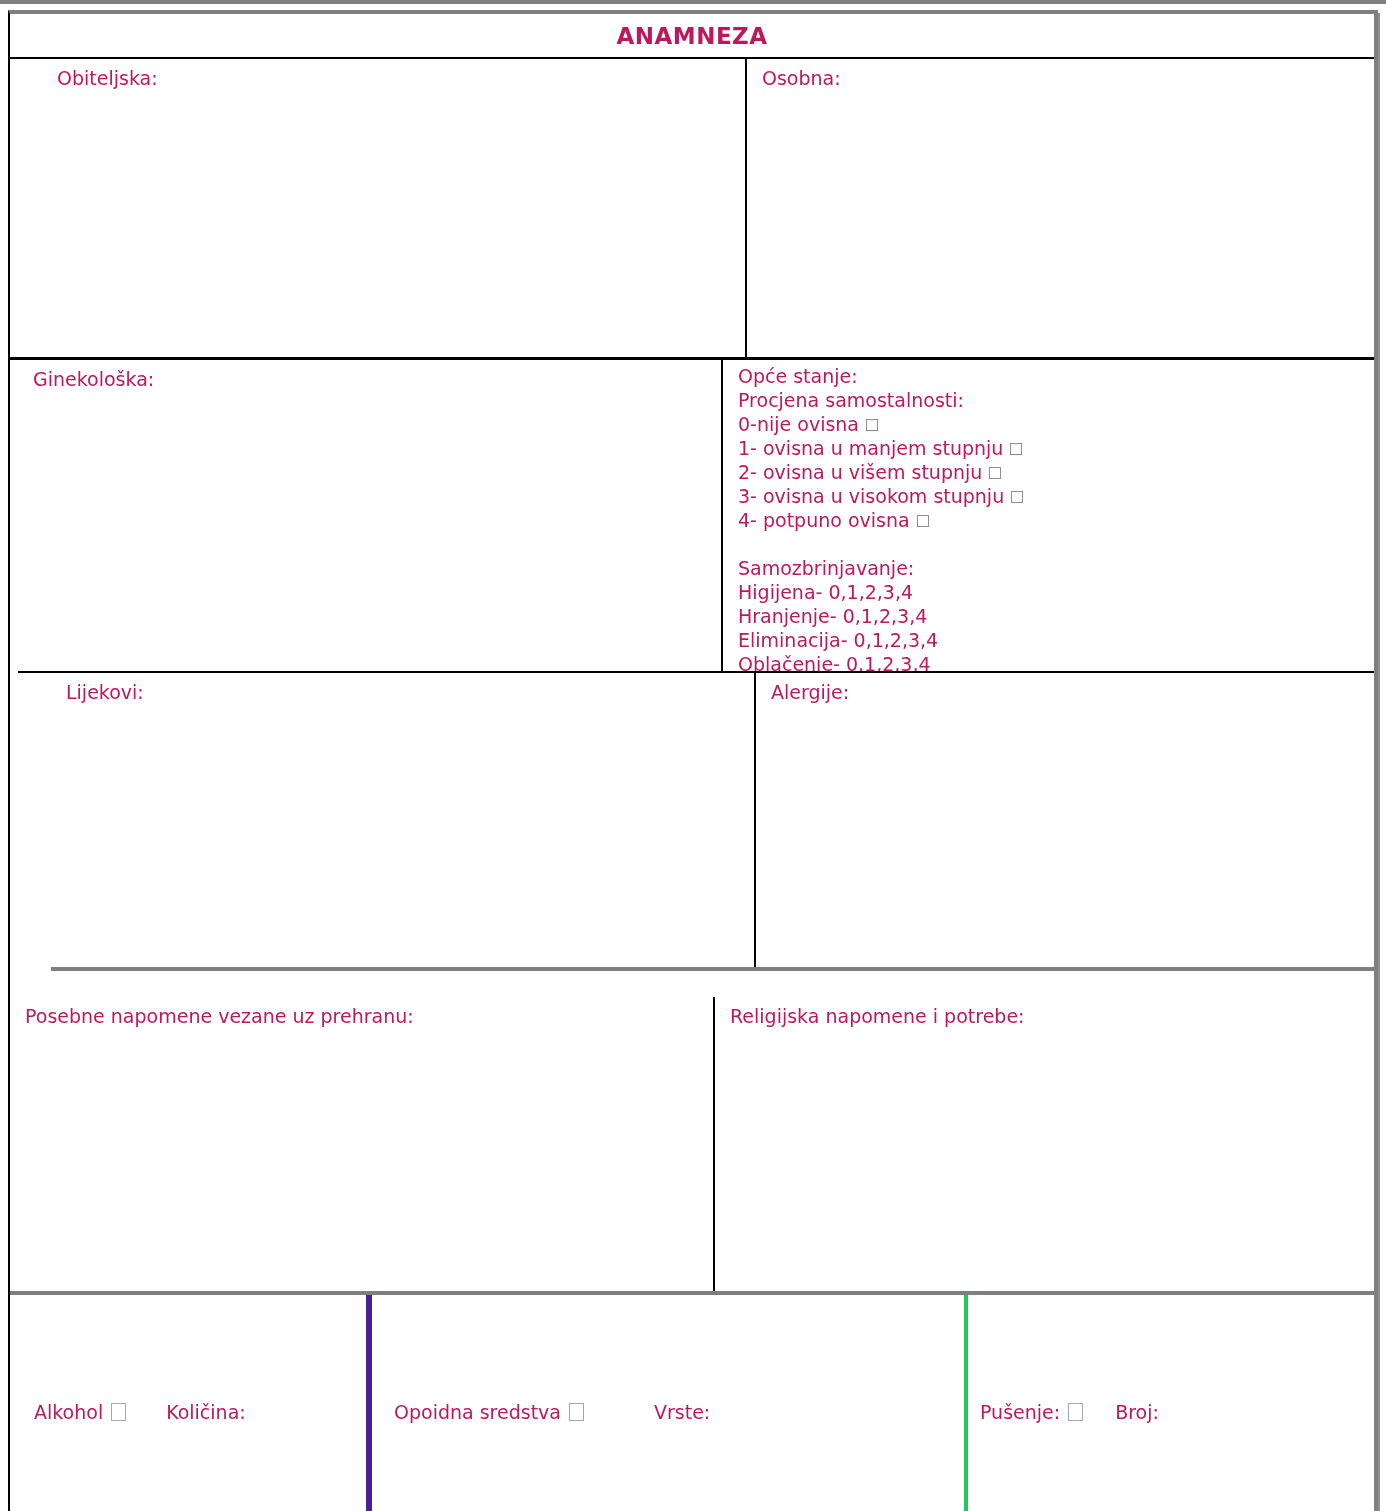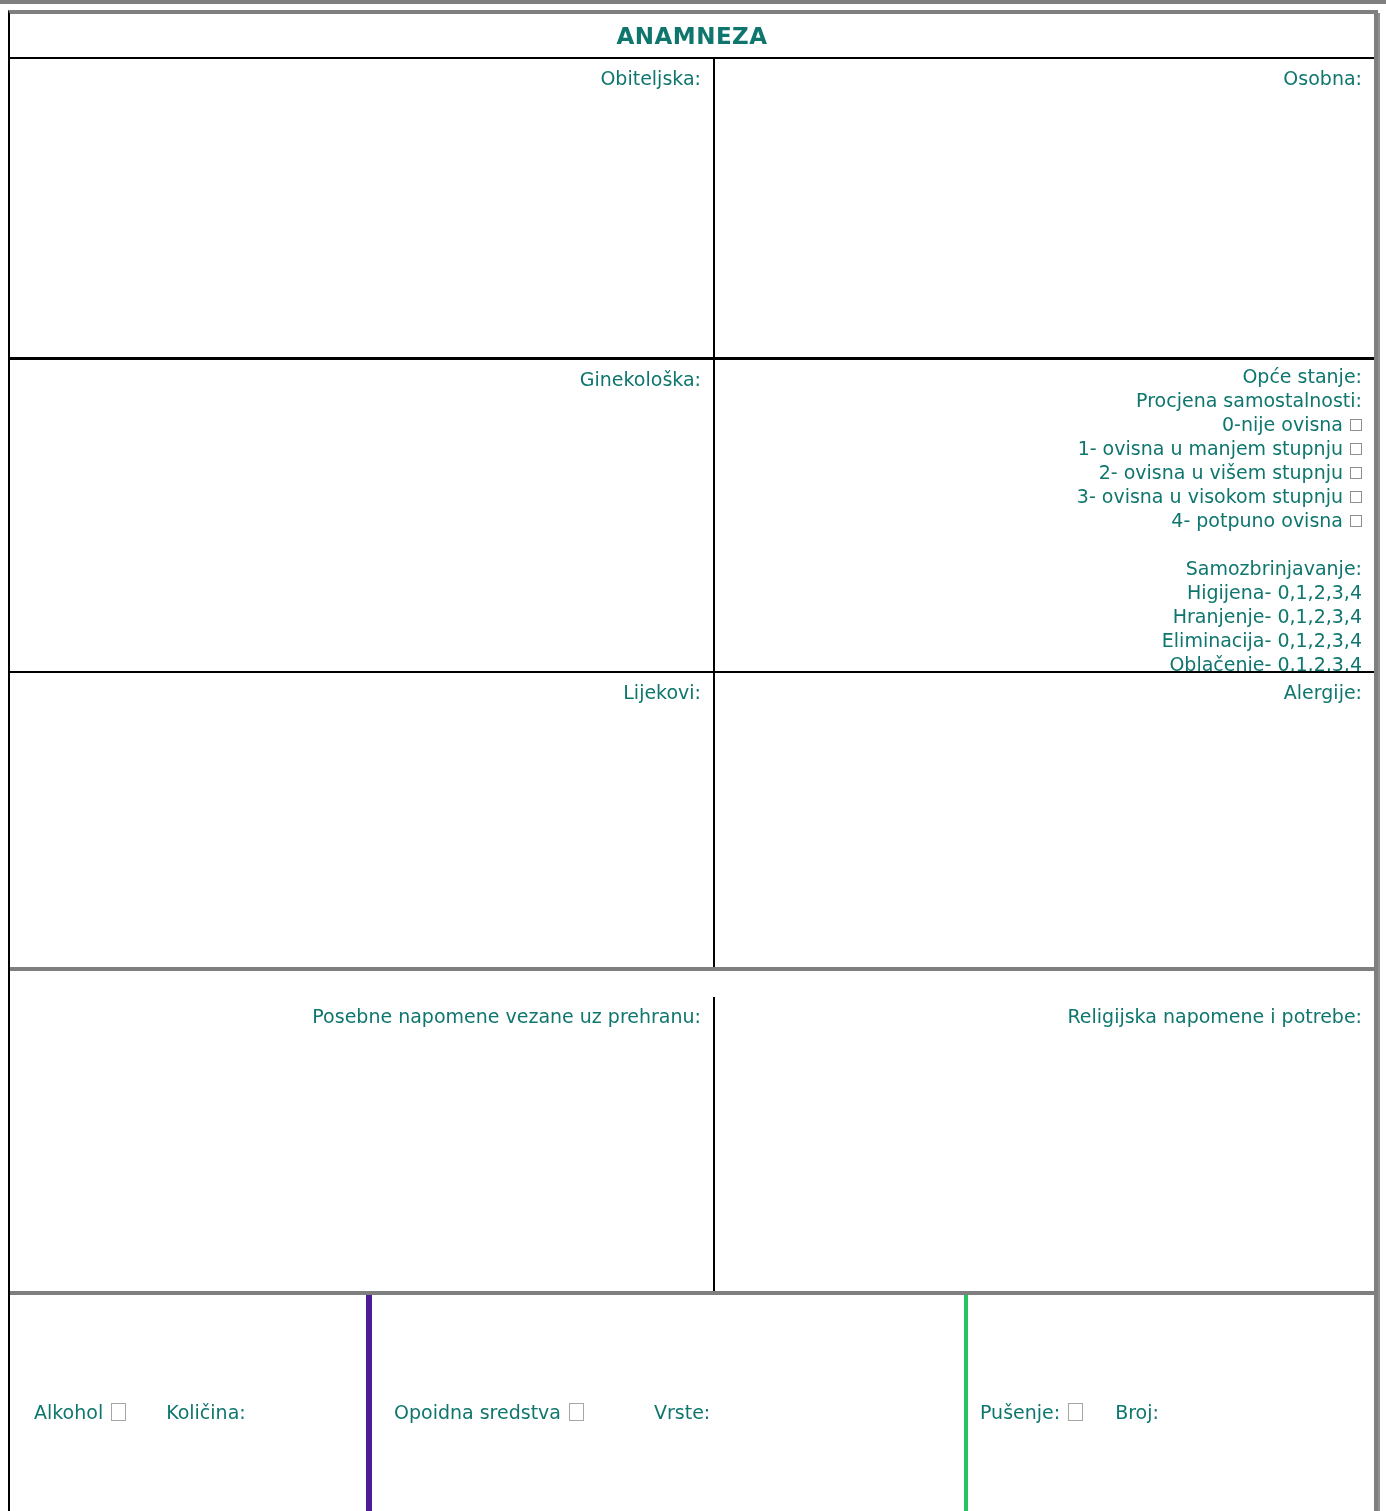--- a/index.html
+++ b/index.html
@@ -1,41 +1,40 @@
 <!DOCTYPE html>
 <html><head>
 <meta charset="utf-8">
 <style>
   html,body{margin:0;padding:0;background:#ffffff;}
   .page{
     position:relative;
     width:1386px;height:1511px;
     background:#ffffff;
     font-family:"DejaVu Sans","Liberation Sans",sans-serif;
-    font-size:19px;color:#0f766e;
+    font-size:19px;color:#be185d;
     overflow:hidden;
-    text-align:right;
   }
   .top-edge{position:absolute;left:0;top:0;width:1386px;height:4px;background:#7f7f7f;}
   .table{
     position:absolute;left:8px;top:10px;width:1370px;
     box-sizing:border-box;background:#fff;
     border-top:4px solid #7f7f7f;
     border-right:4px solid #7f7f7f;
     border-left:2px solid #000;
     border-bottom:2px solid #000;
     box-shadow:2px 3px 0 0 #8f8f8f;
     display:flex;flex-direction:column;
   }
   .row{display:flex;box-sizing:border-box;}
   .title-row{height:45px;border-bottom:2px solid #000;align-items:center;justify-content:center;}
   .title{font-weight:bold;font-size:23px;letter-spacing:0.5px;}
-  .r1{height:301px;border-bottom:3px solid #000;}
-  .r2{height:313px;border-bottom:2px solid #000;}
-  .r3{height:298px;border-bottom:4px solid #7f7f7f;}
+  .r1{height:301px;border-bottom:3px solid #000;padding-left:32px;}
+  .r2{height:313px;border-bottom:2px solid #000;margin-left:8px;}
+  .r3{height:298px;border-bottom:4px solid #7f7f7f;margin-left:41px;}
   .r4{height:298px;border-bottom:4px solid #7f7f7f;margin-top:26px;}
   .r5{height:233px;}
   .cell{box-sizing:border-box;padding:8px 12px 0 15px;overflow:hidden;}
   .cell.left{width:705px;border-right:2px solid #000;}
   .cell.right{flex:1;border-radius:13px;}
   .cell.tight{padding-top:4px;line-height:24px;}
   .line{white-space:pre;}
   .blank{height:24px;}
   .cb{
     display:inline-block;width:10px;height:10px;

